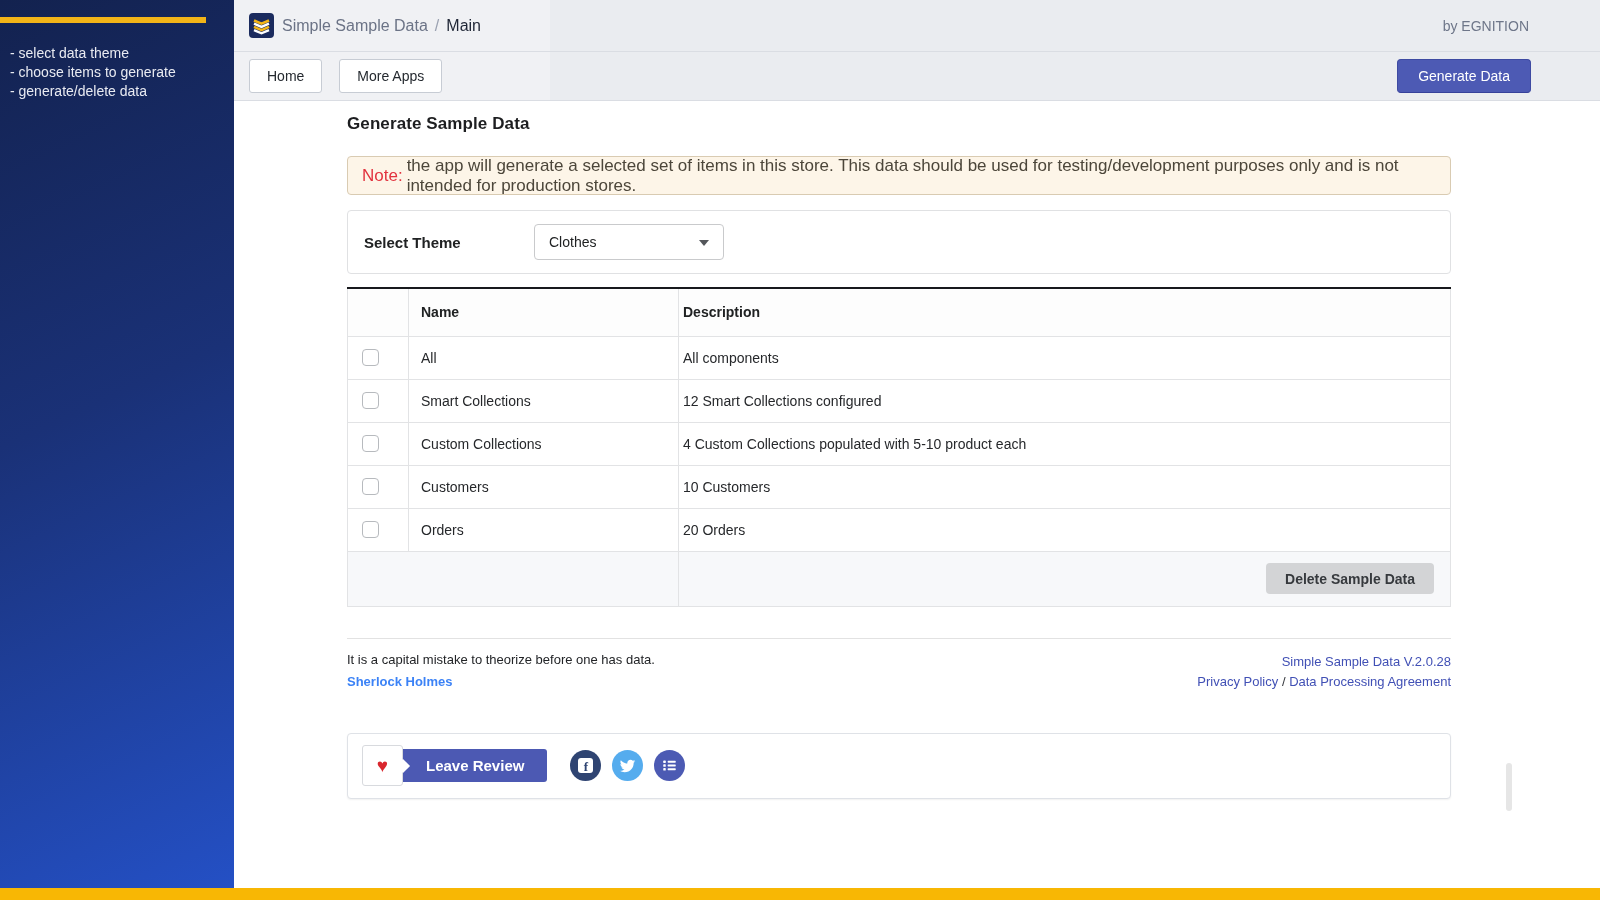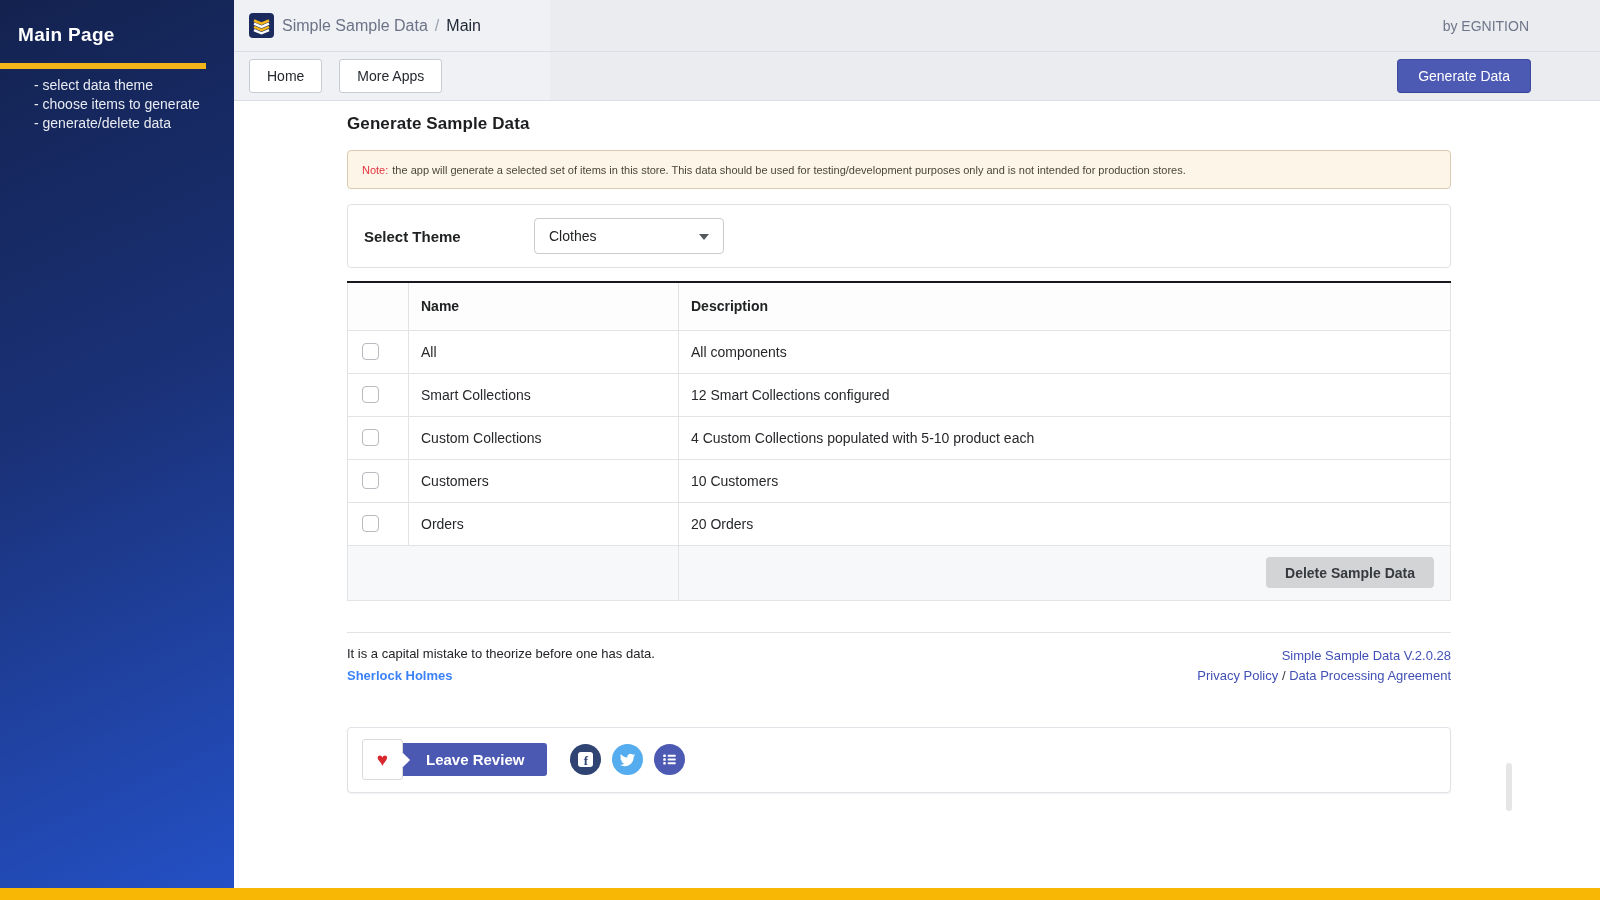--- a/index.html
+++ b/index.html
@@ -5,21 +5,21 @@
   * { margin:0; padding:0; box-sizing:border-box; }
   html,body { width:1600px; height:900px; overflow:hidden;
     font-family:"Liberation Sans", sans-serif; background:#ffffff; }
   .app { position:relative; width:1600px; height:900px; background:#fff; }
 
   
   .sidebar { position:absolute; left:0; top:0; width:234px; height:888px;
     background:linear-gradient(155deg,#13224f 0%,#1a3177 45%,#2450c5 100%); color:#fff; }
   .sidebar-title { font-size:19px; font-weight:bold; letter-spacing:.3px; padding:24px 0 0 18px; }
   .sidebar-underline { width:206px; height:6px; background:#F2B418; margin-top:17px; }
-  .sidebar-list { list-style:none; margin-top:7px; padding-left:34px; }
+  .sidebar-list { list-style:none; margin-top:21px; padding-left:10px; }
   .sidebar-list li { font-size:14px; line-height:19px; color:#e9ebf2; font-weight:400; }
 
   
   .main { position:absolute; left:234px; top:0; width:1366px; height:888px; background:#fff; }
 
   .header-row1 { position:relative; height:52px; background:#eaecf0; border-bottom:1px solid #dadde3;
     display:flex; align-items:center; }
   .header-row2 { position:relative; height:49px; background:#eaecf0; border-bottom:1px solid #dadde3;
     display:flex; align-items:center; }
   .header-light { position:absolute; left:0; top:0; bottom:0; width:316px; background:#f0f1f4; }
@@ -37,42 +37,42 @@
   .btn-home { margin-left:15px; }
   .btn-more { margin-left:17px; }
   .btn-primary { position:absolute; right:69px; height:34px; background:#4d5ab4;
     border:1px solid #3e4aa2; border-bottom-color:#36419a; border-radius:4px; color:#fff;
     font-size:14px; padding:4px 20px; font-family:"Liberation Sans",sans-serif; cursor:pointer; }
 
   
   .content { position:relative; margin-left:113px; width:1104px; }
   .page-title { font-size:17px; font-weight:bold; color:#1d1e20; padding-top:13px; letter-spacing:.1px; }
 
-  .note-box { margin-top:16px; height:39px; background:#fdf5e8; border:1px solid #d9cbb2;
-    border-radius:4px; display:flex; align-items:center; padding:8px 14px; font-size:11px; color:#4c463a; }
+  .note-box { margin-top:22px; height:39px; background:#fdf5e8; border:1px solid #d9cbb2;
+    border-radius:4px; display:flex; align-items:center; padding:8px 14px; font-size:17px; color:#4c463a; }
   .note-label { color:#e2333f; margin-right:4px; }
 
   .theme-card { margin-top:15px; height:64px; background:#fff; border:1px solid #e0e1e3;
     border-radius:4px; display:flex; align-items:center; padding-left:16px; }
   .theme-label { font-size:15px; font-weight:bold; color:#202223; width:170px; }
   .dropdown { position:relative; width:190px; height:36px; background:#fff; border:1px solid #c9cacc;
     border-radius:4px; display:flex; align-items:center; padding-left:14px; font-size:14px;
     color:#202223; cursor:pointer; }
   .caret { position:absolute; right:14px; top:15px; width:0; height:0;
     border-left:5px solid transparent; border-right:5px solid transparent; border-top:6px solid #54575b; }
 
   table.items { margin-top:13px; width:1104px; border-collapse:collapse;
     border-top:2px solid #17191d; border-left:1px solid #e2e3e5; border-right:1px solid #e2e3e5;
     font-size:14px; color:#26282b; }
   table.items th, table.items td { border-bottom:1px solid #e2e3e5; text-align:left; font-weight:normal; }
   table.items th { height:48px; font-weight:bold; font-size:14px; color:#202223; background:#fdfdfd; }
   table.items td { height:43px; }
   .col-check { width:61px; }
   .col-name { width:270px; padding-left:12px; }
-  .col-desc { padding-left:12px; }
+  .col-desc { padding-left:4px; }
   .cell-border { border-left:1px solid #e2e3e5; }
   .checkbox { display:block; width:17px; height:17px; margin-left:14px; background:#fff;
     border:1px solid #b7babe; border-radius:4px; cursor:pointer; }
   tr.foot td { background:#f7f8fa; height:55px; }
   .btn-delete { float:right; margin-right:16px; height:31px; background:#d3d4d6; border:none;
     border-radius:4px; font-size:14px; font-weight:bold; color:#36393d; padding:0 19px;
     font-family:"Liberation Sans",sans-serif; cursor:pointer; }
 
   hr.divider { margin-top:31px; border:none; border-top:1px solid #e2e2e2; }
 
@@ -108,21 +108,20 @@
     background:#e6e6e6; border-radius:3px; cursor:pointer; }
 
   .yellow-bar { position:absolute; left:0; top:888px; width:1600px; height:12px; background:#F8B704; }
 </style>
 </head>
 <body>
 
 <div class="app">
 
   <aside class="sidebar">
-    <div class="sidebar-title">Main Page</div>
     <div class="sidebar-underline"></div>
     <ul class="sidebar-list">
       <li>- select data theme</li>
       <li>- choose items to generate</li>
       <li>- generate/delete data</li>
     </ul>
   </aside>
 
   <main class="main">
 

